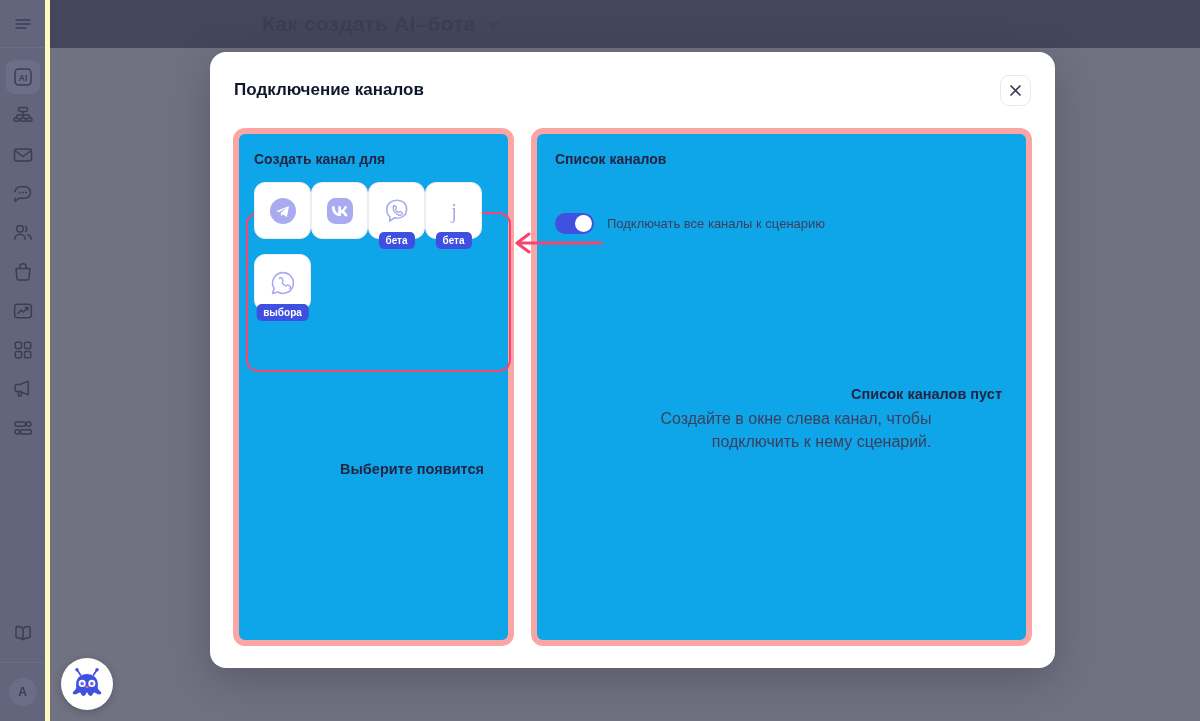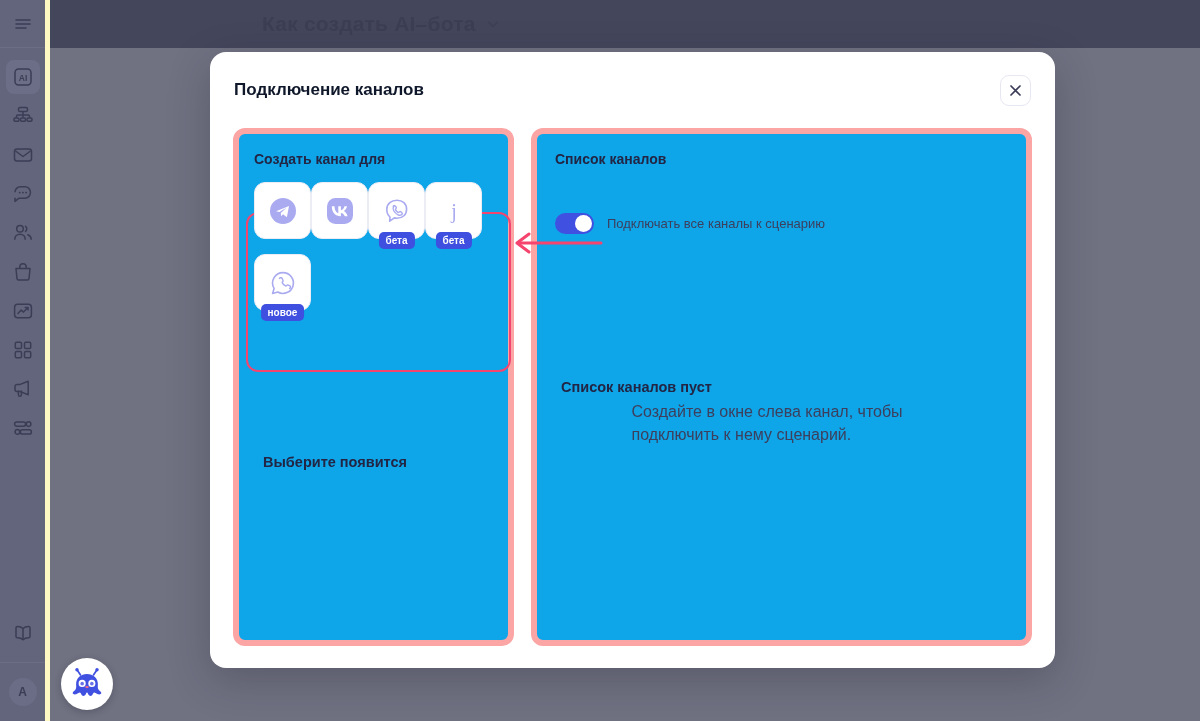--- a/index.html
+++ b/index.html
@@ -171,21 +171,21 @@
   #arrow-annotation {
     position: absolute;
     left: 303px; top: 180px;
     width: 90px; height: 22px;
     z-index: 6;
   }
 
   
   .empty-state {
     position: absolute; left: 0; right: 0;
-    text-align: left; padding: 0 24px;
+    text-align: right; padding: 0 24px; margin-top: 7px;
   }
   #empty-left { top: 320px; }
   #empty-right { top: 245px; }
   .empty-title {
     font-size: 14.5px; font-weight: bold; color: #222543;
     margin-bottom: 5px;
   }
   .empty-sub {
     font-size: 16px; color: #3d3f5c; line-height: 1.45;
   }
@@ -411,21 +411,21 @@
           <span class="tile-badge">бета</span>
         </div>
 
         <div class="tile-wrap tile-row-2">
           <div class="tile">
             <svg width="30" height="30" viewBox="0 0 30 30" fill="none" stroke="#a9aaf0" stroke-width="1.6">
               <path d="M15 4.6a10.4 10.4 0 0 0-8.9 15.8L4.6 25.4l5.2-1.4A10.4 10.4 0 1 0 15 4.6z" stroke-linejoin="round"></path>
               <path d="M11.5 10.4c.3-.6.7-.6 1.1-.6h.7c.2 0 .5 0 .8.6l1 2.3c.1.3 0 .6-.2.8l-.5.5c-.2.2-.3.5-.1.8a7.4 7.4 0 0 0 3.3 3c.3.2.6.1.8-.1l.5-.6c.2-.3.5-.3.8-.2l2.2 1c.4.2.5.5.5.8v.7c0 .4-.2.8-.8 1.1" stroke-width="1.4" stroke-linecap="round" stroke-linejoin="round"></path>
             </svg>
           </div>
-          <span class="tile-badge">новое</span>
+          <span class="tile-badge">выбора</span>
         </div>
 
       </div>
 
       <div class="empty-state" id="empty-left">
         <div class="empty-title">Выберите появится</div>
       </div>
     </div>
 
     <div class="panel" id="panel-right">

